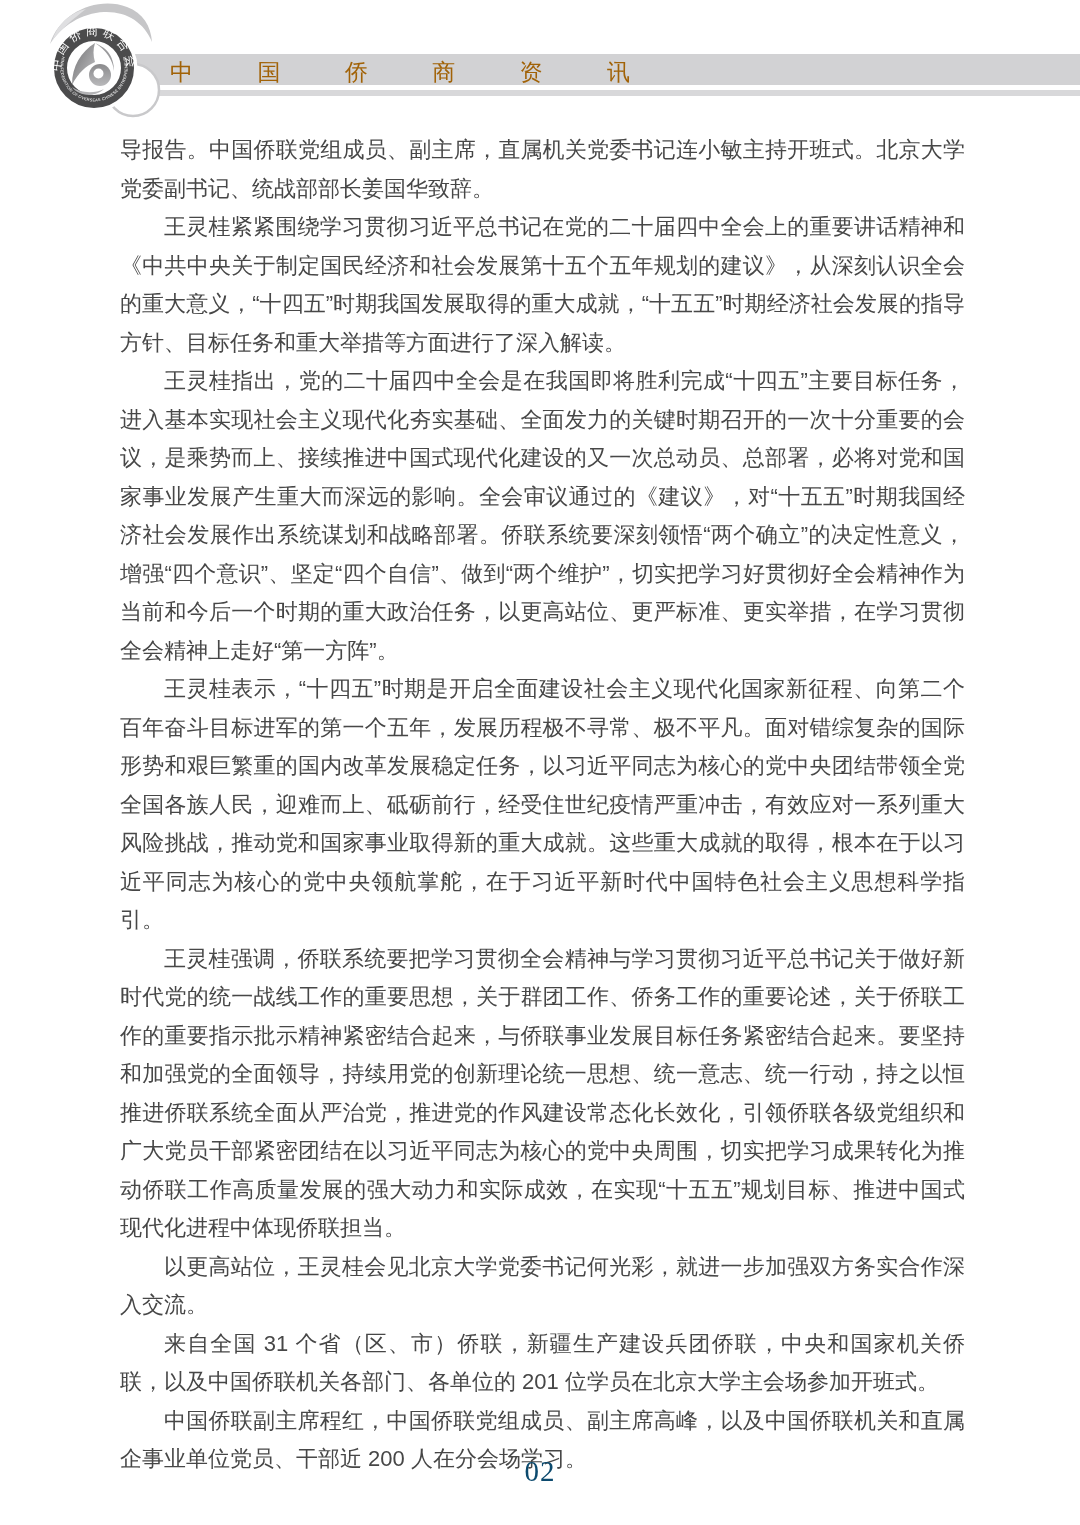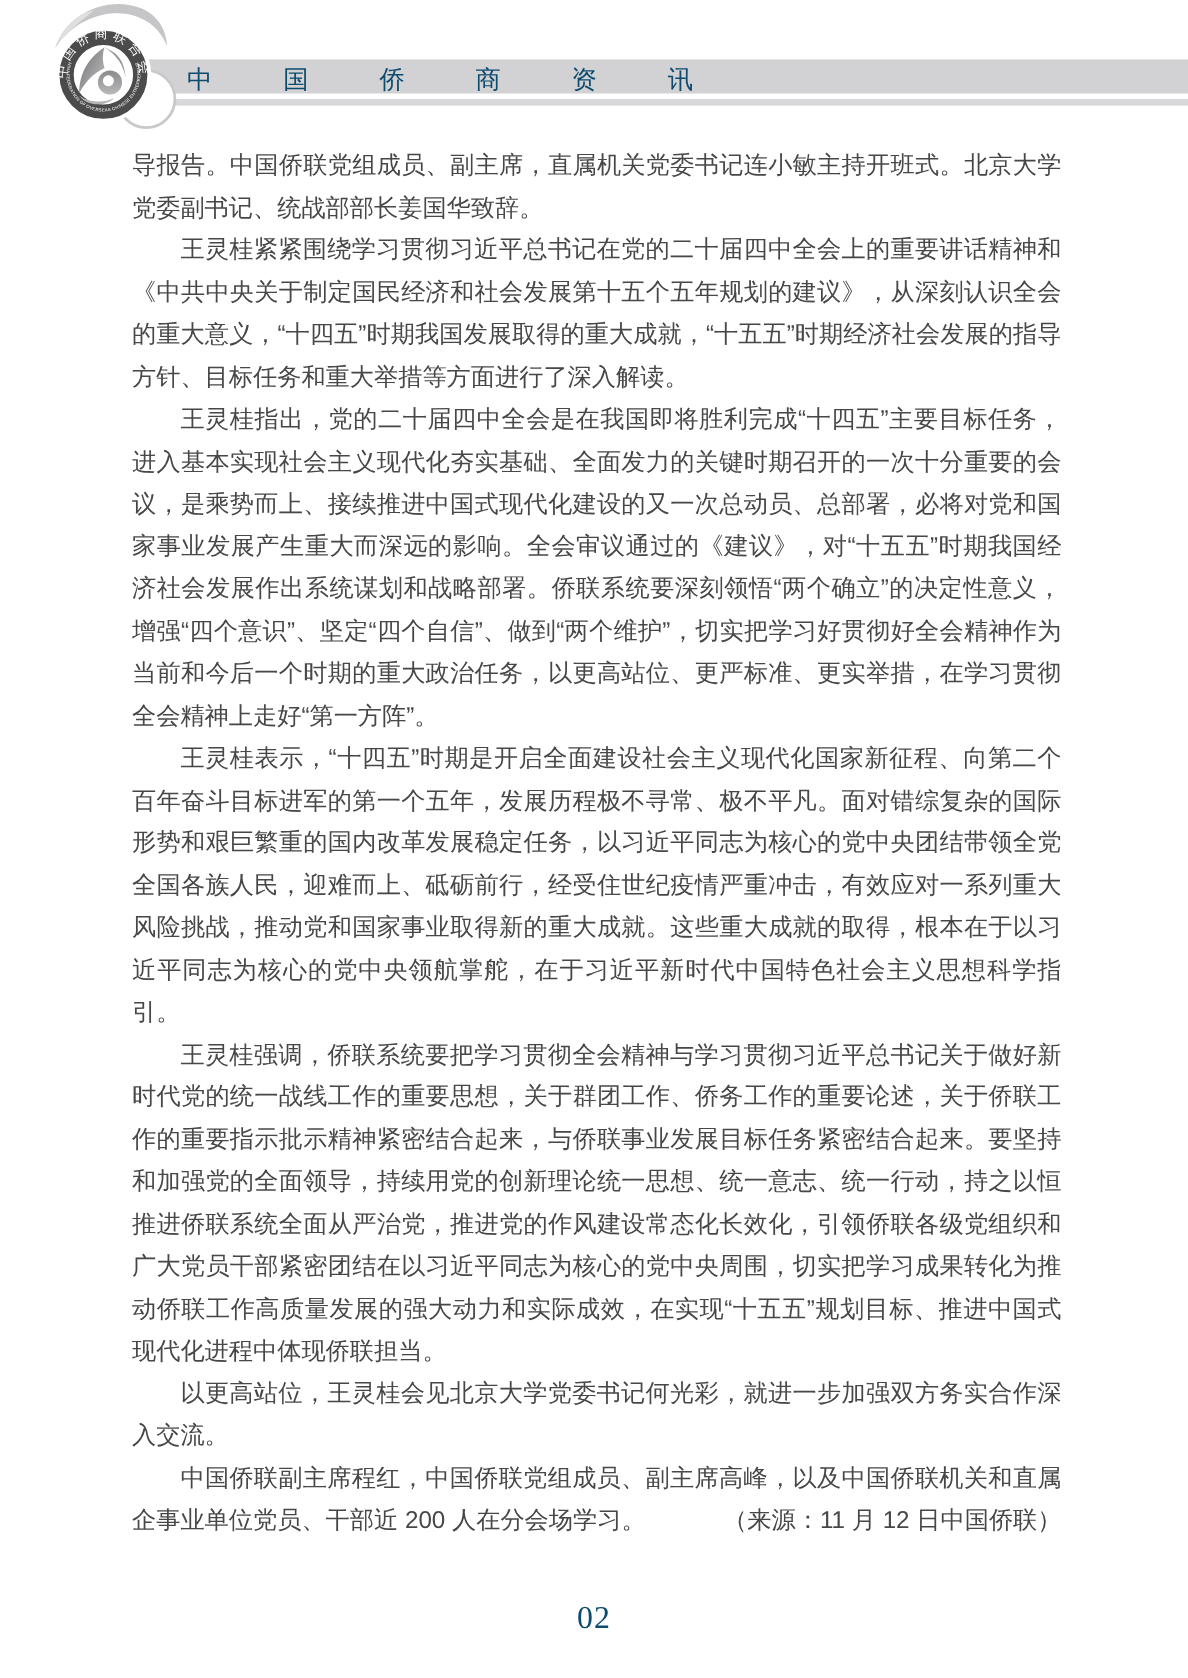--- a/index.html
+++ b/index.html
@@ -24,21 +24,21 @@
     left: 128px; right: 0;
     top: 90px; height: 6px;
     background: #d8d8da;
   }
   .band-title {
     position: absolute;
     left: 170px; top: 59px;
     font-size: 23px;
     line-height: 26px;
     letter-spacing: 29px;
-    color: #0c4a6e;
+    color: #a16207;
     white-space: nowrap;
   }
   .logo {
     position: absolute;
     left: 0; top: 0;
     width: 200px; height: 145px;
   }
 
   
   .article {
@@ -122,21 +122,21 @@
     </g>
   </svg>
 
   <main class="article">
     <p>导报告。中国侨联党组成员、副主席，直属机关党委书记连小敏主持开班式。北京大学党委副书记、统战部部长姜国华致辞。</p>
     <p class="indent">王灵桂紧紧围绕学习贯彻习近平总书记在党的二十届四中全会上的重要讲话精神和《中共中央关于制定国民经济和社会发展第十五个五年规划的建议》，从深刻认识全会的重大意义，“十四五”时期我国发展取得的重大成就，“十五五”时期经济社会发展的指导方针、目标任务和重大举措等方面进行了深入解读。</p>
     <p class="indent">王灵桂指出，党的二十届四中全会是在我国即将胜利完成“十四五”主要目标任务，进入基本实现社会主义现代化夯实基础、全面发力的关键时期召开的一次十分重要的会议，是乘势而上、接续推进中国式现代化建设的又一次总动员、总部署，必将对党和国家事业发展产生重大而深远的影响。全会审议通过的《建议》，对“十五五”时期我国经济社会发展作出系统谋划和战略部署。侨联系统要深刻领悟“两个确立”的决定性意义，增强“四个意识”、坚定“四个自信”、做到“两个维护”，切实把学习好贯彻好全会精神作为当前和今后一个时期的重大政治任务，以更高站位、更严标准、更实举措，在学习贯彻全会精神上走好“第一方阵”。</p>
     <p class="indent">王灵桂表示，“十四五”时期是开启全面建设社会主义现代化国家新征程、向第二个百年奋斗目标进军的第一个五年，发展历程极不寻常、极不平凡。面对错综复杂的国际形势和艰巨繁重的国内改革发展稳定任务，以习近平同志为核心的党中央团结带领全党全国各族人民，迎难而上、砥砺前行，经受住世纪疫情严重冲击，有效应对一系列重大风险挑战，推动党和国家事业取得新的重大成就。这些重大成就的取得，根本在于以习近平同志为核心的党中央领航掌舵，在于习近平新时代中国特色社会主义思想科学指引。</p>
     <p class="indent">王灵桂强调，侨联系统要把学习贯彻全会精神与学习贯彻习近平总书记关于做好新时代党的统一战线工作的重要思想，关于群团工作、侨务工作的重要论述，关于侨联工作的重要指示批示精神紧密结合起来，与侨联事业发展目标任务紧密结合起来。要坚持和加强党的全面领导，持续用党的创新理论统一思想、统一意志、统一行动，持之以恒推进侨联系统全面从严治党，推进党的作风建设常态化长效化，引领侨联各级党组织和广大党员干部紧密团结在以习近平同志为核心的党中央周围，切实把学习成果转化为推动侨联工作高质量发展的强大动力和实际成效，在实现“十五五”规划目标、推进中国式现代化进程中体现侨联担当。</p>
     <p class="indent">以更高站位，王灵桂会见北京大学党委书记何光彩，就进一步加强双方务实合作深入交流。</p>
+    <p class="indent">来自全国 31 个省（区、市）侨联，新疆生产建设兵团侨联，中央和国家机关侨联，以及中国侨联机关各部门、各单位的 201 位学员在北京大学主会场参加开班式。</p>
     <p class="indent last">
       <span>中国侨联副主席程红，中国侨联党组成员、副主席高峰，以及中国侨联机关和直属企事业单位党员、干部近 200 人在分会场学习。</span>
-      <span class="src">（来源：11 月 12 日中国侨联）</span>
     </p>
   </main>
 
   <div class="page-num">02</div>
 
 </div>
 
 </body></html>

